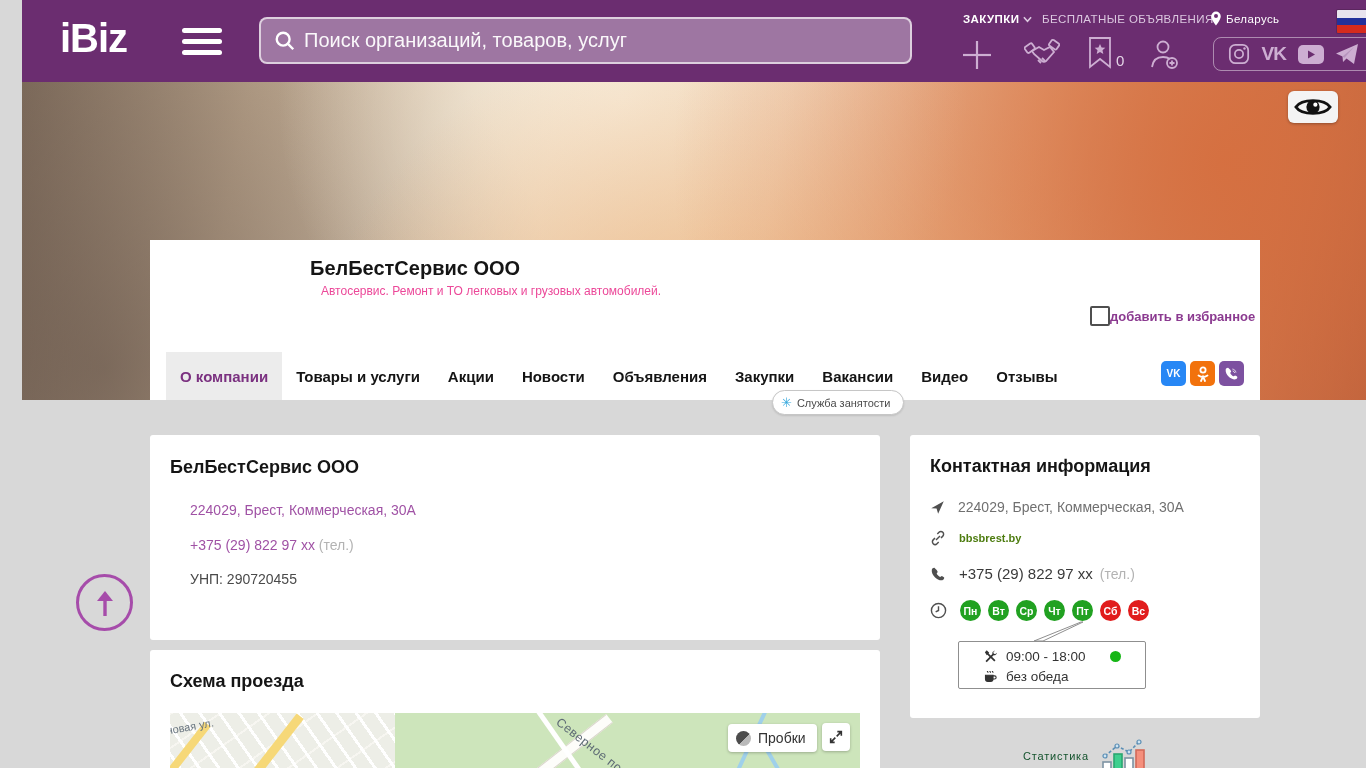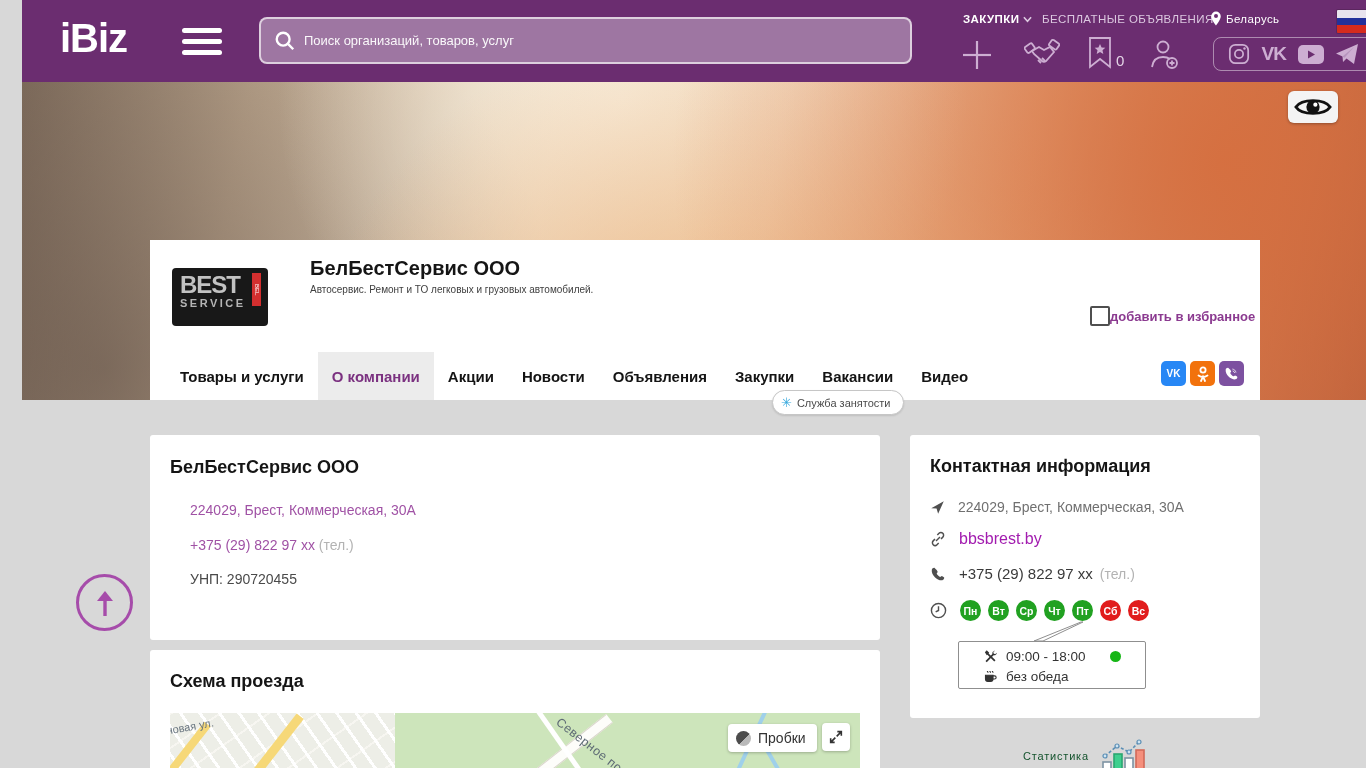--- a/index.html
+++ b/index.html
@@ -7,21 +7,21 @@
   body { font-family:"Liberation Sans","DejaVu Sans",sans-serif; background:#d8d8d8; }
   #app { position:relative; width:1366px; height:768px; overflow:hidden; background:#d8d8d8;margin-left:22px; }
 
   
   .header { position:absolute; left:0; top:0; width:1366px; height:82px; background:#6b2d70; z-index:30; }
   .logo { position:absolute; left:38px; top:16px; color:#fff; font-size:40px; font-weight:800; letter-spacing:-1px; }
   .burger { position:absolute; left:160px; top:28px; width:40px; height:28px; cursor:pointer; }
   .burger i { display:block; width:40px; height:5px; background:#fff; border-radius:3px; margin-bottom:6px; }
   .search-wrap { position:absolute; left:237px; top:17px; width:653px; height:47px; border:2px solid rgba(255,255,255,.65); background:rgba(255,255,255,.35); border-radius:8px; display:flex; align-items:center; }
   .search-wrap svg { margin-left:13px; flex:0 0 auto; }
-  .search-wrap input { flex:1; height:100%; background:transparent; border:none; outline:none; color:#f9a8d4; font-size:13px; padding:0 12px 0 8px; font-family:inherit; }
+  .search-wrap input { flex:1; height:100%; background:transparent; border:none; outline:none; color:#f9a8d4; font-size:20px; padding:0 12px 0 8px; font-family:inherit; }
   .search-wrap input::placeholder { color:#fff; opacity:.95; }
   .hdr-link { position:absolute; color:#fff; font-size:11.5px; letter-spacing:.4px; cursor:pointer; display:flex; align-items:center; gap:4px; }
   .hdr-link.dim { color:#dcc8e0; }
   .flag { position:absolute; left:1315px; top:10px; width:36px; height:23px; cursor:pointer; border-radius:1px; overflow:hidden; box-shadow:0 0 0 1px rgba(0,0,0,.15); }
   .flag i { display:block; height:33.3%; }
   .flag .w{background:#e8e4ee;} .flag .b{background:#23319b;} .flag .r{background:#d52b1e;}
   .hico { position:absolute; cursor:pointer; color:#cdaed2; }
   .social-box { position:absolute; left:1191px; top:37px; width:161px; height:34px; border:1px solid rgba(255,255,255,.45); border-radius:8px; display:flex; align-items:center; justify-content:space-around; padding:0 8px; }
   .social-box .sico { cursor:pointer; display:flex; align-items:center; }
   .vk-text { color:#cdaed2; font-weight:800; font-size:19px; letter-spacing:-1px; }
@@ -38,21 +38,21 @@
   .hero::after { content:""; position:absolute; left:430px; top:230px; width:330px; height:40px; background:rgba(60,50,45,.45); border-radius:20px; filter:blur(6px); }
   .eye-btn { position:absolute; left:1266px; top:91px; width:50px; height:32px; background:#f4f4f4; border-radius:6px; display:flex; align-items:center; justify-content:center; cursor:pointer; z-index:35; box-shadow:0 1px 3px rgba(0,0,0,.3); }
 
   
   .company-card { position:absolute; left:128px; top:240px; width:1110px; height:160px; background:#fff; z-index:40; }
   .clogo { position:absolute; left:22px; top:28px; width:96px; height:58px; background:#181818; border-radius:4px; padding:5px 8px; cursor:pointer; overflow:hidden; }
   .clogo .big { color:#c2c2c2; font-weight:800; font-size:24px; letter-spacing:-1px; line-height:24px; }
   .clogo .sub { color:#b5b5b5; font-size:11px; letter-spacing:2.5px; font-weight:700; }
   .clogo .bar { position:absolute; right:7px; top:5px; width:9px; height:33px; background:#d42f2f; color:#fff; font-size:6px; writing-mode:vertical-rl; text-align:center; line-height:9px; }
   .cname { position:absolute; left:160px; top:17px; font-size:20px; font-weight:700; color:#151515; }
-  .cdesc { position:absolute; left:160px; top:44px; font-size:10px; color:#404040; }
+  .cdesc { position:absolute; left:171px; top:44px; font-size:12px; color:#ec4899; }
   .fav { position:absolute; left:940px; top:66px; display:flex; align-items:center; cursor:pointer; }
   .fav input { appearance:none; -webkit-appearance:none; width:20px; height:20px; border:2px solid #4f4f4f; border-radius:2px; background:#fff; cursor:pointer; }
   .fav span { color:#8b3a90; font-size:13px; font-weight:700; }
   .tabs { position:absolute; left:0; bottom:0; width:100%; height:48px; display:flex; align-items:stretch; padding-left:16px; }
   .tab { display:flex; align-items:center; padding:0 14px; font-size:15px; font-weight:700; color:#141414; cursor:pointer; white-space:nowrap; }
   .tab.active { background:#ececec; color:#7b3180; }
   .card-social { position:absolute; right:16px; bottom:14px; display:flex; gap:4px; }
   .sbadge { width:25px; height:25px; border-radius:5px; display:flex; align-items:center; justify-content:center; cursor:pointer; color:#fff; font-weight:800; font-size:10px; }
   .sbadge.vk { background:#2787f5; }
   .sbadge.ok { background:#f2720c; }
@@ -88,21 +88,21 @@
   .map .lbl1 { position:absolute; left:-10px; top:8px; font-size:11px; color:#6a7680; transform:rotate(-10deg); }
   .map .lbl2 { position:absolute; left:392px; top:2px; font-size:12.5px; color:#5d6a74; transform:rotate(38deg); transform-origin:left top; letter-spacing:.5px; }
   .traffic-btn { position:absolute; left:558px; top:11px; height:28px; background:#fff; border-radius:4px; box-shadow:0 1px 3px rgba(0,0,0,.25); display:flex; align-items:center; gap:7px; padding:0 11px 0 8px; font-size:14px; color:#333; cursor:pointer; }
   .traffic-btn .dot { width:15px; height:15px; border-radius:50%; background:linear-gradient(135deg,#4c4c4c 55%,#b9b9b9 55%); }
   .expand-btn { position:absolute; left:652px; top:10px; width:28px; height:28px; background:#fff; border-radius:4px; box-shadow:0 1px 3px rgba(0,0,0,.25); display:flex; align-items:center; justify-content:center; cursor:pointer; }
 
   
   .contact-card .h2 { position:absolute; left:20px; top:21px; }
   .c-row { position:absolute; left:20px; display:flex; align-items:center; gap:13px; }
   .c-row .txt { font-size:14px; color:#707070; }
-  .web { font-size:16px; font-weight:400; color:#a21caf; cursor:pointer; }
+  .web { font-size:11px; font-weight:700; color:#4d7c0f; cursor:pointer; }
   .phone-big { font-size:15px; color:#3a3a3a; }
   .days { display:flex; gap:7px; }
   .day { width:21px; height:21px; border-radius:50%; color:#fff; font-size:10.5px; font-weight:700; display:flex; align-items:center; justify-content:center; cursor:pointer; }
   .day.open { background:#21a121; }
   .day.closed { background:#e11c1c; }
   .hours-pop { position:absolute; left:48px; top:206px; width:188px; height:48px; background:#fff; border:1px solid #8f8f8f; border-radius:2px; padding:4px 24px; z-index:5; }
   .hours-pop .row { display:flex; align-items:center; gap:8px; height:20px; font-size:13.5px; color:#333; }
   .hours-pop .green-dot { width:11px; height:11px; border-radius:50%; background:#16b616; margin-left:auto; }
   .pop-connector { position:absolute; left:0; top:0; pointer-events:none; }
 
@@ -209,42 +209,38 @@
   <div class="hero"></div>
   <div class="eye-btn">
     <svg width="38" height="24" viewBox="0 0 40 24" fill="none">
         <path d="M2 12 C8 3 32 3 38 12 C32 21 8 21 2 12 Z" stroke="#111" stroke-width="3"></path>
         <circle cx="20" cy="12" r="7" fill="#111"></circle>
         <circle cx="22.5" cy="9.5" r="2.2" fill="#fff"></circle>
       </svg>
   </div>
 
   <div class="company-card">
-    <div class="clogo">
-      <div class="big">BEST</div>
-      <div class="sub">SERVICE</div>
-      <div class="bar">BEL</div>
-    </div>
     <div class="cname">БелБестСервис ООО</div>
     <div class="cdesc">Автосервис. Ремонт и ТО легковых и грузовых автомобилей.</div>
 
     <label class="fav">
       <input type="checkbox" style="">
       <span>добавить в избранное</span>
     </label>
 
     <div class="tabs">
+      <div class="tab active">О компании</div>
       <div class="tab">Товары и услуги</div>
-      <div class="tab active">О компании</div>
       <div class="tab">Акции</div>
       <div class="tab">Новости</div>
       <div class="tab">Объявления</div>
       <div class="tab">Закупки</div>
       <div class="tab">Вакансии</div>
       <div class="tab">Видео</div>
+      <div class="tab">Отзывы</div>
     </div>
 
     <div class="card-social">
       <span class="sbadge vk">VK</span>
       <span class="sbadge ok">
         <svg width="14" height="16" viewBox="0 0 14 16" fill="none" stroke="#fff" stroke-width="1.8">
             <circle cx="7" cy="4" r="2.6"></circle>
             <path d="M2.5 9.5c2.8 1.8 6.2 1.8 9 0M5 15l2-4.3L9 15" stroke-linecap="round"></path>
           </svg>
       </span>

